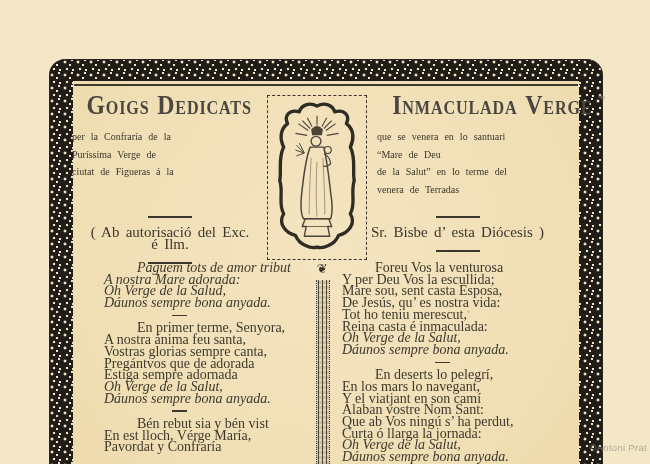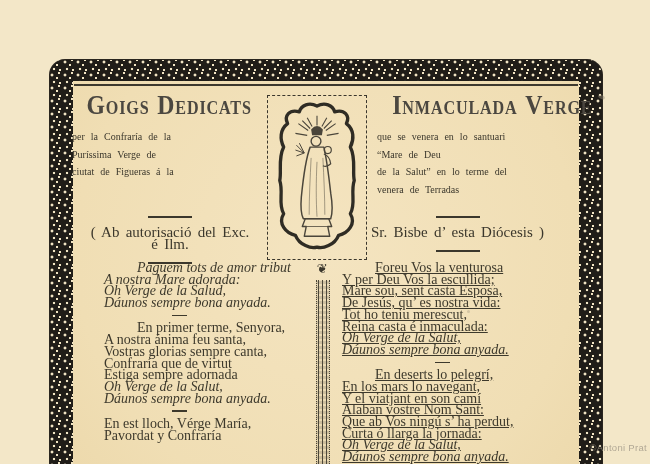--- a/index.html
+++ b/index.html
@@ -51,21 +51,21 @@
   .image-box svg{width:100%;height:100%;display:block;}
   
   .auth{position:absolute;text-align:center;font-size:15px;color:#3b372c;word-spacing:2.5px;}
   .auth-left{left:90px;top:216px;width:160px;}
   .auth-right{left:370px;top:216px;width:175px;}
   .dash-rule{width:44px;height:2px;background:#3b372c;margin:0 auto;}
   .auth .txt{margin:8px 0 12px 0;line-height:12px;}
   
   .verse-col{position:absolute;color:#3d392c;}
   .col-left{left:104px;top:262px;width:190px;}
-  .col-right{left:342px;top:262px;width:205px;text-decoration:underline;}
+  .col-right{left:342px;top:262px;width:205px;}
   .verse-col p{margin:0;font-size:14px;line-height:11.7px;white-space:nowrap;}
   .verse-col p.ind{text-indent:33px;}
   .verse-col p.it{font-style:italic;}
   .stanza-sep{width:15px;height:1.6px;background:#3d392c;margin:6px 0 6px 0;}
   .col-left .stanza-sep{margin-left:68px;}
   .col-right .stanza-sep{margin-left:93px;}
   
   .mid-fleuron{
     position:absolute;left:310px;top:261px;width:24px;text-align:center;
     color:#3a362c;font-size:13px;line-height:16px;
@@ -172,27 +172,28 @@
     <p class="ind it">Paguém tots de amor tribut</p>
     <p class="it">A nostra Mare adorada:</p>
     <p class="it">Oh Verge de la Salud,</p>
     <p class="it">Dáunos sempre bona anyada.</p>
   </div>
   <div class="stanza-sep"></div>
   <div>
     <p class="ind">En primer terme, Senyora,</p>
     <p>A nostra ánima feu santa,</p>
     <p>Vostras glorias sempre canta,</p>
-    <p>Confraría que de virtut</p>
+    <p>Pregántvos que de adorada</p>
     <p>Estiga sempre adornada</p>
     <p class="it">Oh Verge de la Salut,</p>
     <p class="it">Dáunos sempre bona anyada.</p>
   </div>
   <div class="stanza-sep"></div>
   <div>
+    <p class="ind">Bén rebut sia y bén vist</p>
     <p>En est lloch, Vérge María,</p>
     <p>Pavordat y Confraría</p>
 
   </div>
 </div>
 
 <div class="verse-col col-right">
   <div>
     <p class="ind">Foreu Vos la venturosa</p>
     <p>Y per Deu Vos la escullida;</p>

